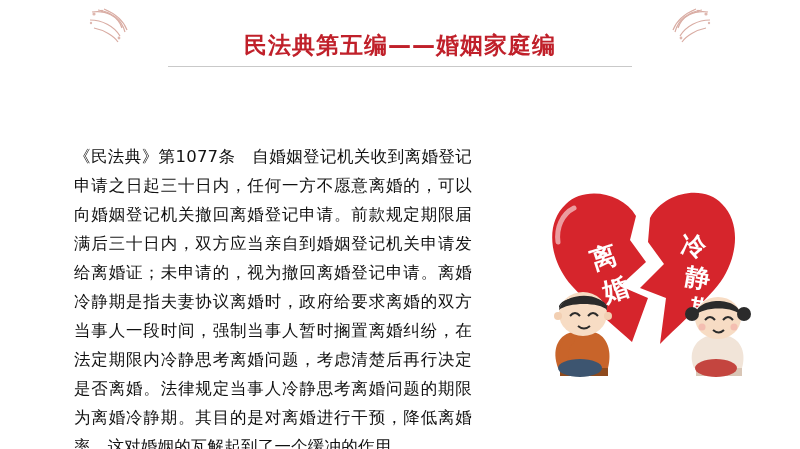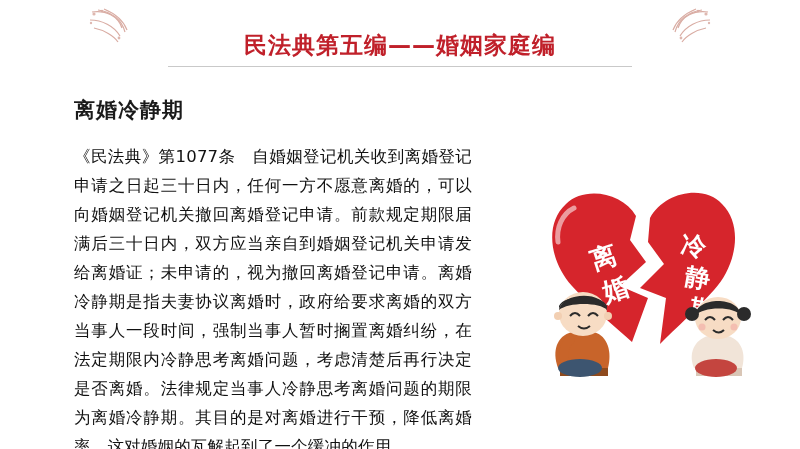--- a/index.html
+++ b/index.html
@@ -133,21 +133,20 @@
         <circle cx="14" cy="3" r="1.2"></circle>
         <circle cx="3" cy="15" r="1.2"></circle>
         <circle cx="31" cy="30" r="1.4"></circle>
       </g>
     </svg>
   </div>
 
   <div class="header-title">民法典第五编——婚姻家庭编</div>
   <div class="header-rule"></div>
 
-  <div class="section-heading">离婚冷静期</div>
 
   <div class="body-text">《民法典》第1077条　自婚姻登记机关收到离婚登记申请之日起三十日内，任何一方不愿意离婚的，可以向婚姻登记机关撤回离婚登记申请。前款规定期限届满后三十日内，双方应当亲自到婚姻登记机关申请发给离婚证；未申请的，视为撤回离婚登记申请。离婚冷静期是指夫妻协议离婚时，政府给要求离婚的双方当事人一段时间，强制当事人暂时搁置离婚纠纷，在法定期限内冷静思考离婚问题，考虑清楚后再行决定是否离婚。法律规定当事人冷静思考离婚问题的期限为离婚冷静期。其目的是对离婚进行干预，降低离婚率，这对婚姻的瓦解起到了一个缓冲的作用。</div>
 
   <div class="illustration">
     <svg width="290" height="230" viewBox="0 0 290 230">
 
       <g>
         <path d="M138 38
                  C 124 14, 86 8, 68 26
                  C 46 46, 52 84, 74 108

